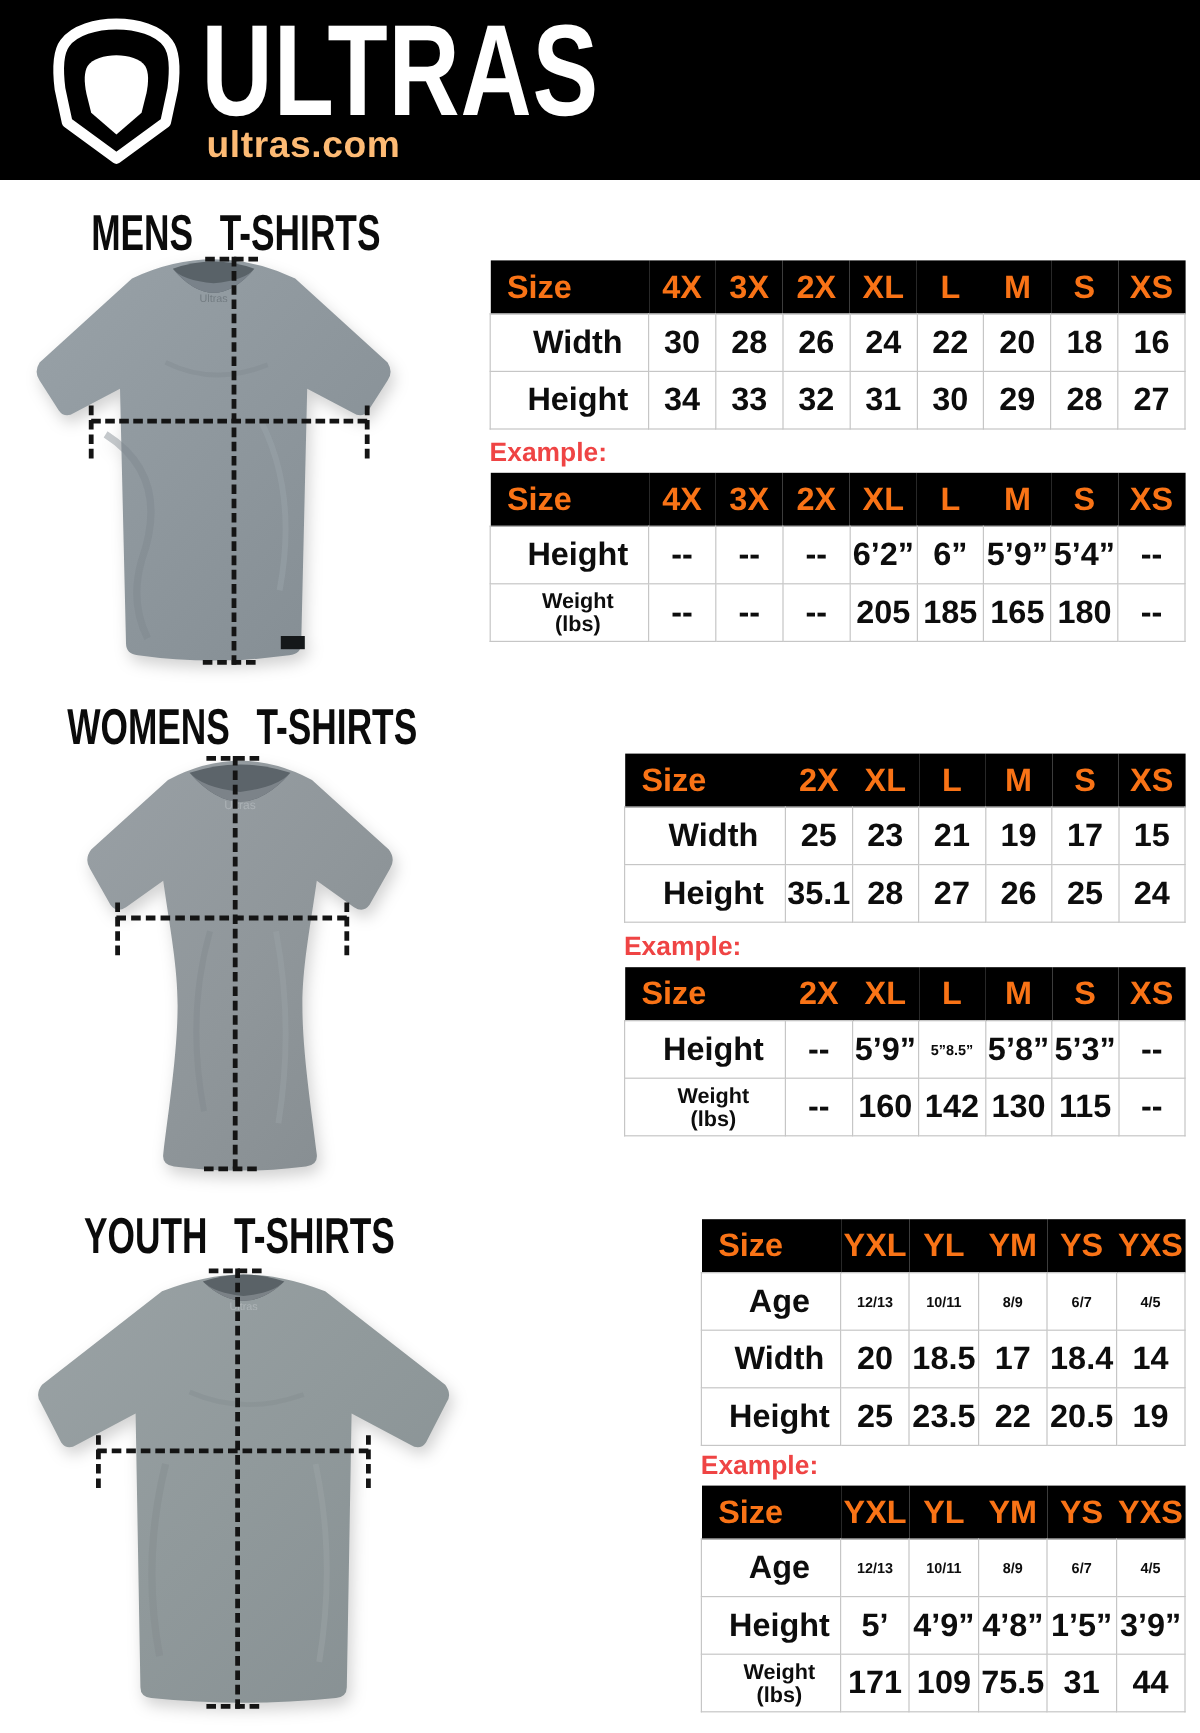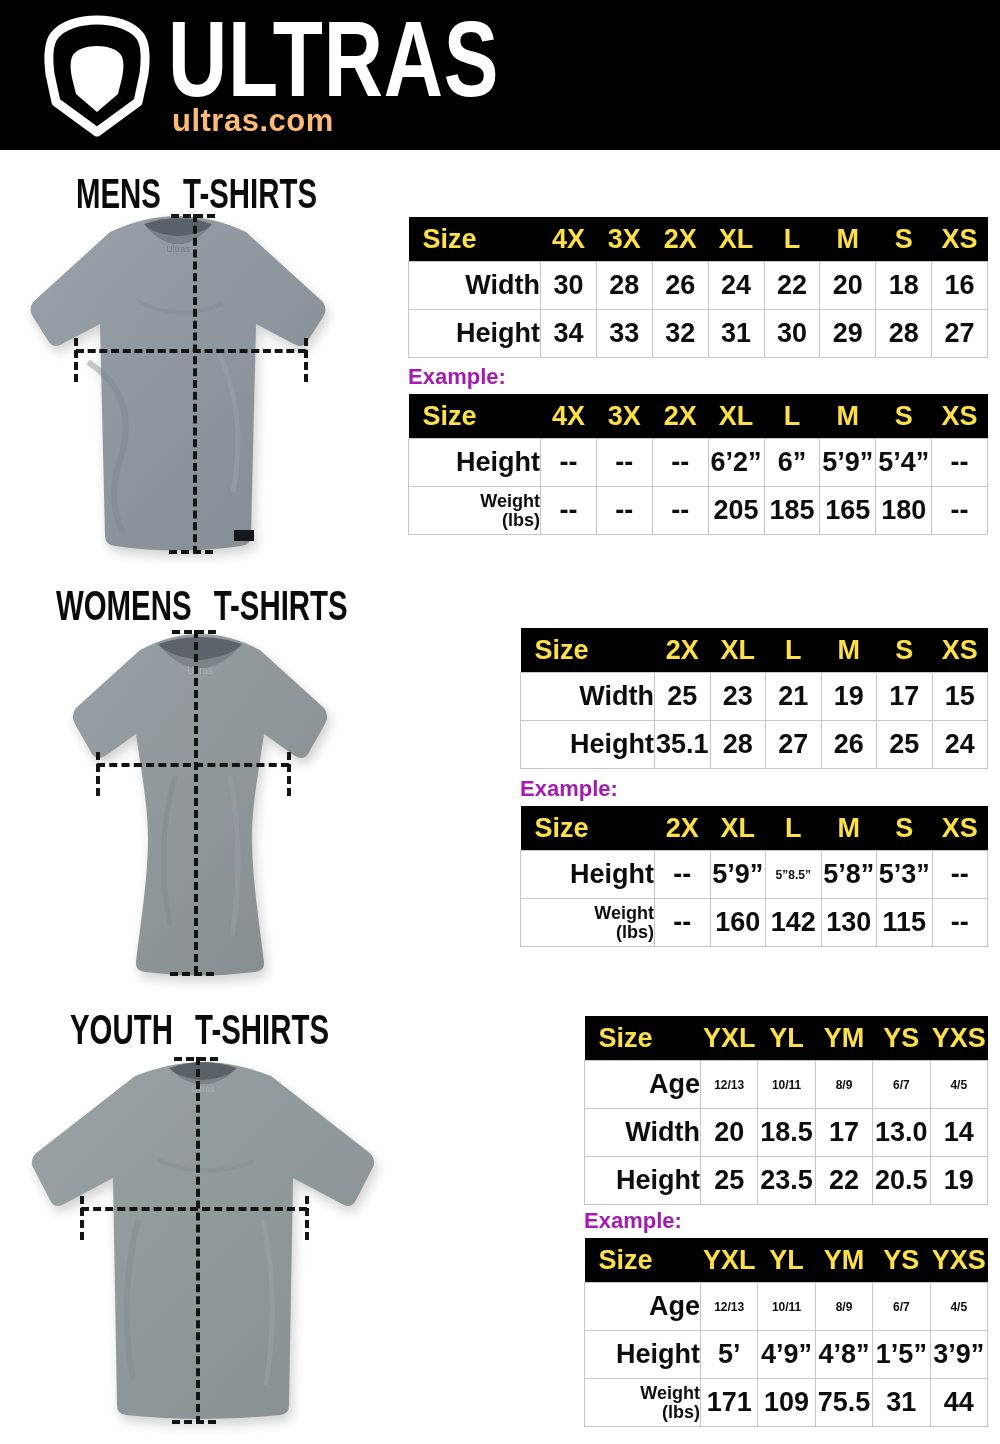--- a/index.html
+++ b/index.html
@@ -13,32 +13,32 @@
          letter-spacing:1px;transform:scaleX(0.76);transform-origin:left top;white-space:nowrap;}
   .site{position:absolute;left:172px;top:103px;color:#fdba74;font-weight:bold;font-size:31px;
         letter-spacing:0.5px;white-space:nowrap;}
 
   
   .sec-title{position:absolute;color:#0b0b0b;font-weight:bold;font-size:42px;
              transform:scaleX(0.70);transform-origin:left top;white-space:nowrap;
              word-spacing:20px;letter-spacing:0px;}
 
   
-  .example{position:absolute;color:#a21caf;font-weight:bold;font-size:22px;}
+  .example{position:absolute;color:#ef4444;font-weight:bold;font-size:22px;}
 
   
   .tblwrap{position:absolute;}
   .tblwrap table{width:100%;border-collapse:collapse;table-layout:fixed;}
-  .tblwrap thead th{background:#000000;color:#fde047;font-weight:bold;font-size:27px;
+  .tblwrap thead th{background:#000000;color:#f97316;font-weight:bold;font-size:27px;
                     height:44px;text-align:center;border:none;padding:0;}
   .tblwrap thead th:first-child{text-align:left;padding-left:14px;}
   .tblwrap tbody th,.tblwrap tbody td{background:#ffffff;border:1px solid #c6c6c6;
                     font-weight:bold;font-size:27px;color:#0d0d0d;height:47px;
                     text-align:center;padding:0;}
-  .tblwrap tbody th{text-align:right;padding-left:14px;white-space:pre-line;}
+  .tblwrap tbody th{text-align:center;padding-left:14px;white-space:pre-line;}
   .tblwrap tbody th.two-line{font-size:18px;line-height:1.05;}
   .tblwrap tbody td.small{font-size:12px;}
   .w1-118 th:first-child{width:118px;}
   .w1-120 th:first-child{width:120px;}
   .w1-102 th:first-child{width:102px;}
 
   
   .shirtbox{position:absolute;}
   .shirtbox svg{position:absolute;left:0;top:0;filter:drop-shadow(3px 6px 6px rgba(0,0,0,0.18));}
   .dash-v{position:absolute;border-left:4px dashed #141414;}
@@ -331,21 +331,21 @@
             <td class="small">10/11</td>
             <td class="small">8/9</td>
             <td class="small">6/7</td>
             <td class="small">4/5</td>
           </tr>
           <tr>
             <th>Width</th>
             <td>20</td>
             <td>18.5</td>
             <td>17</td>
-            <td>13.0</td>
+            <td>18.4</td>
             <td>14</td>
           </tr>
           <tr>
             <th>Height</th>
             <td>25</td>
             <td>23.5</td>
             <td>22</td>
             <td>20.5</td>
             <td>19</td>
           </tr>

